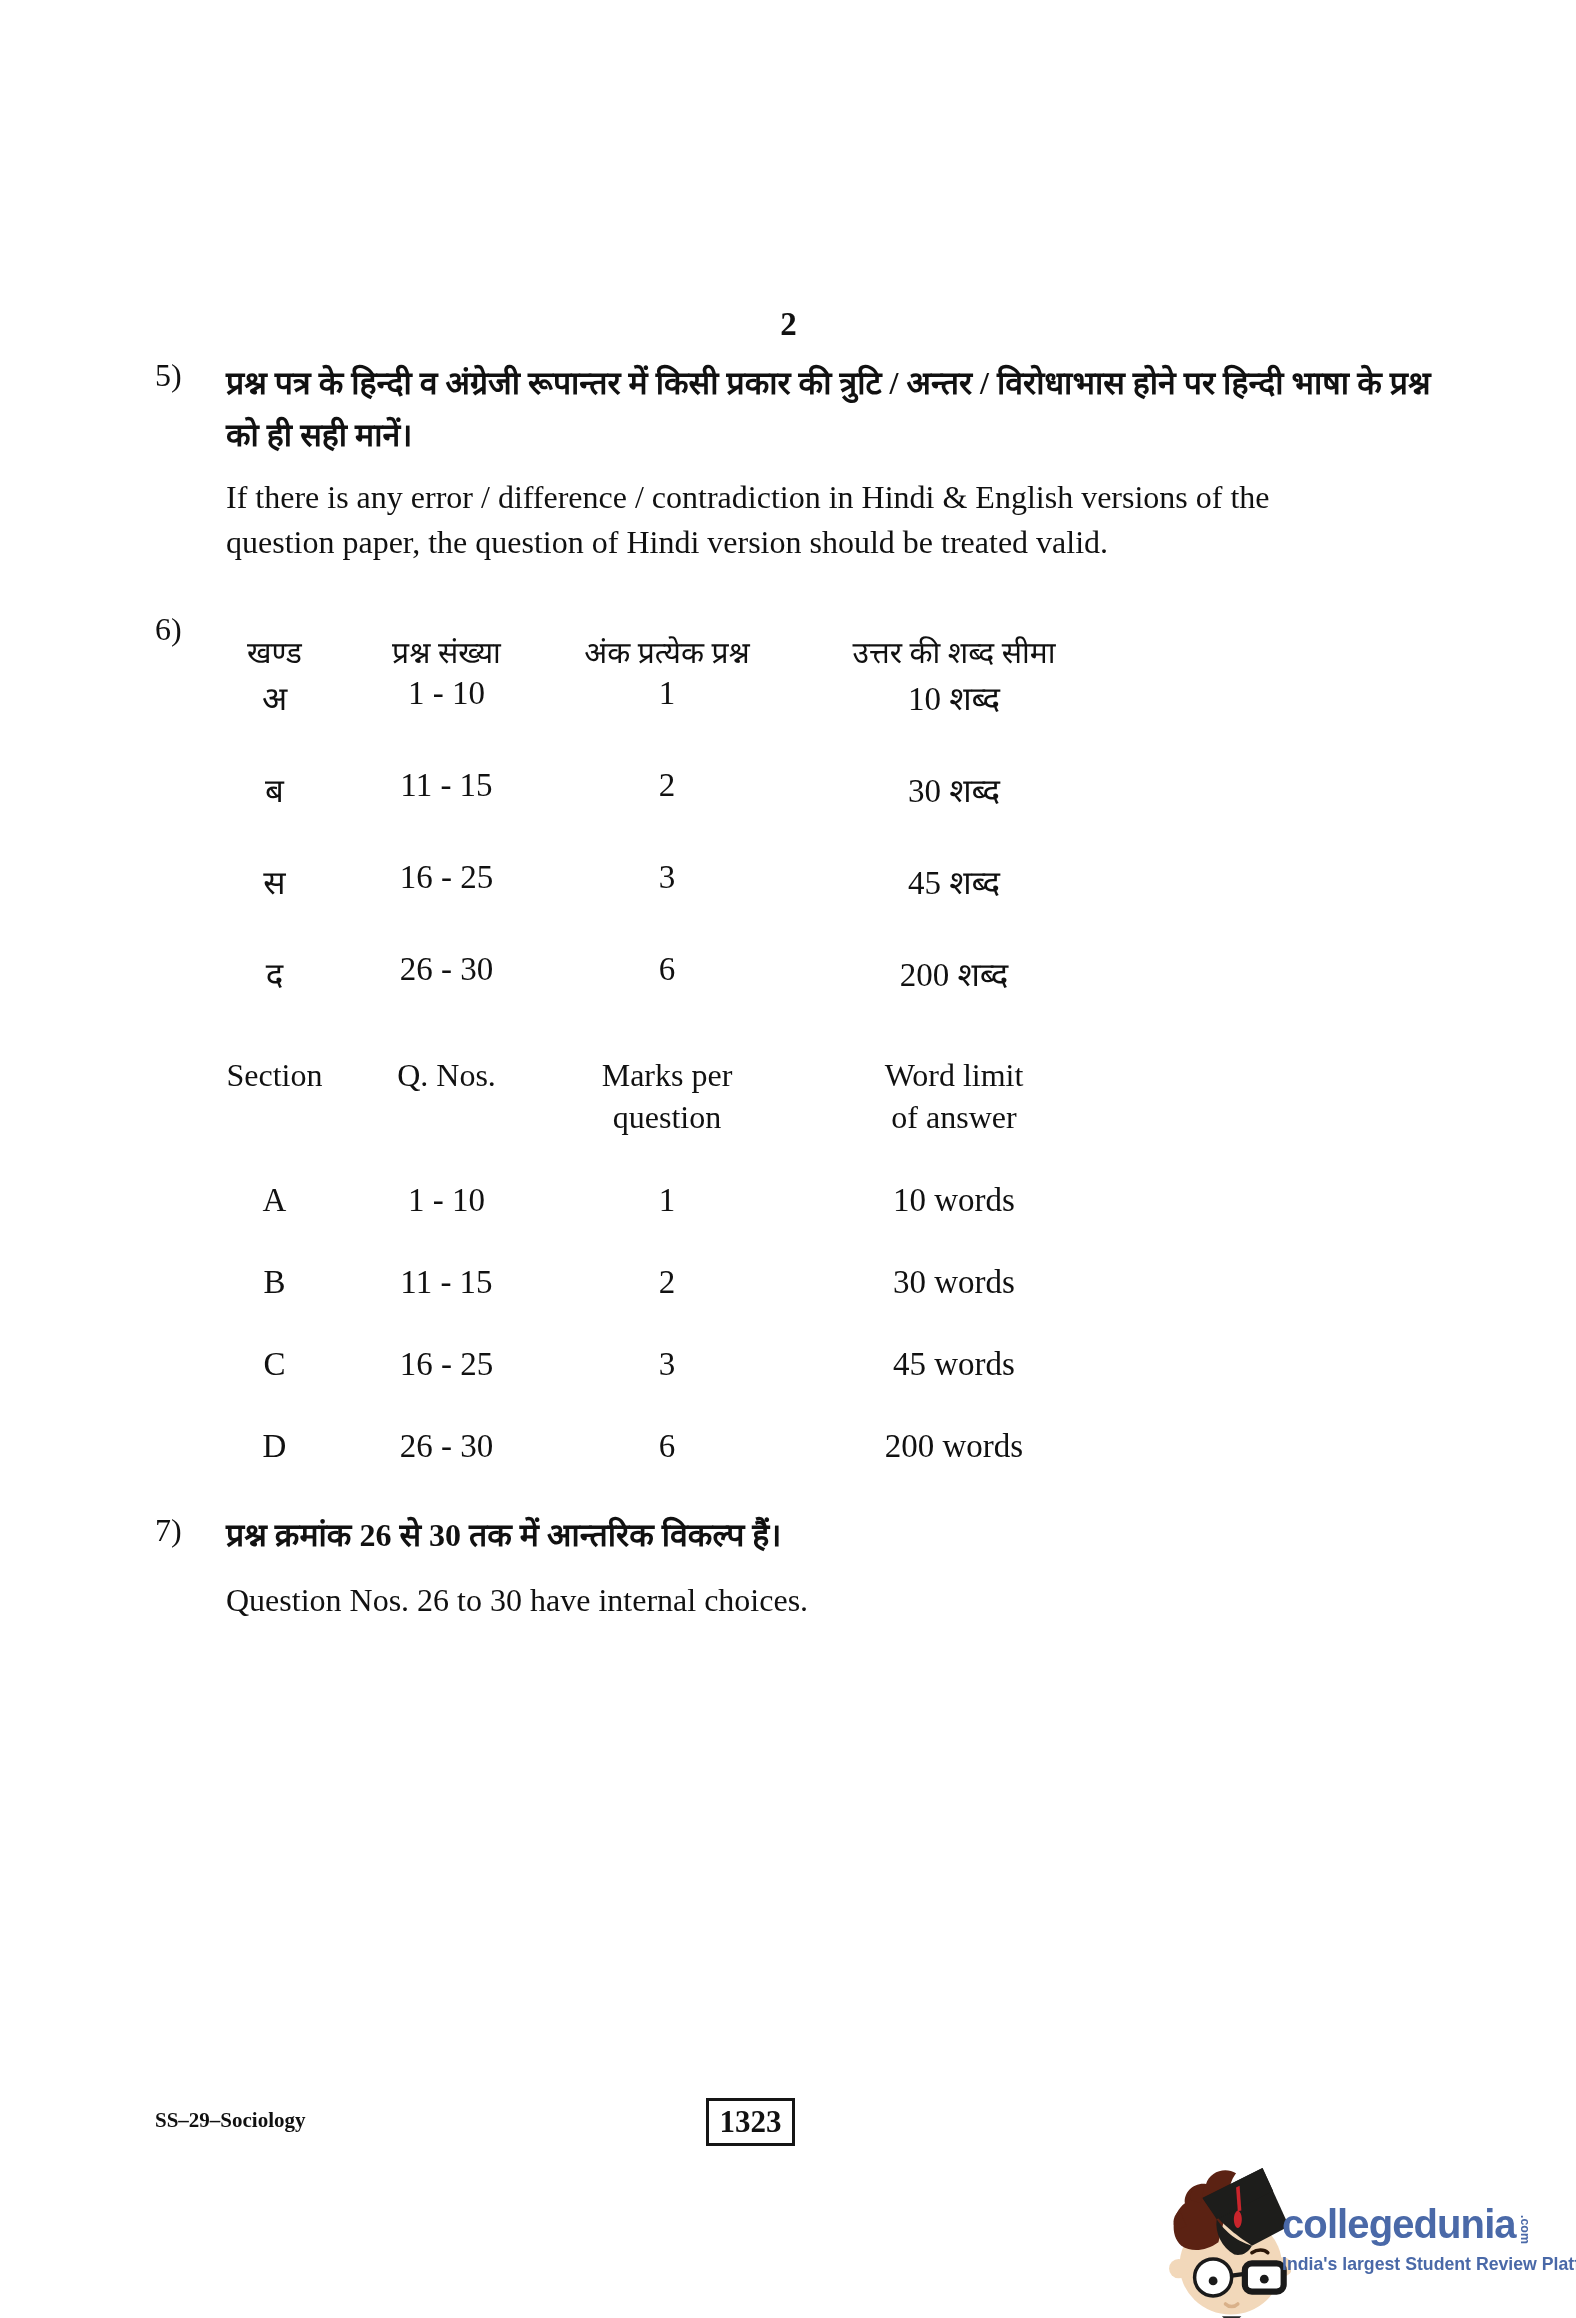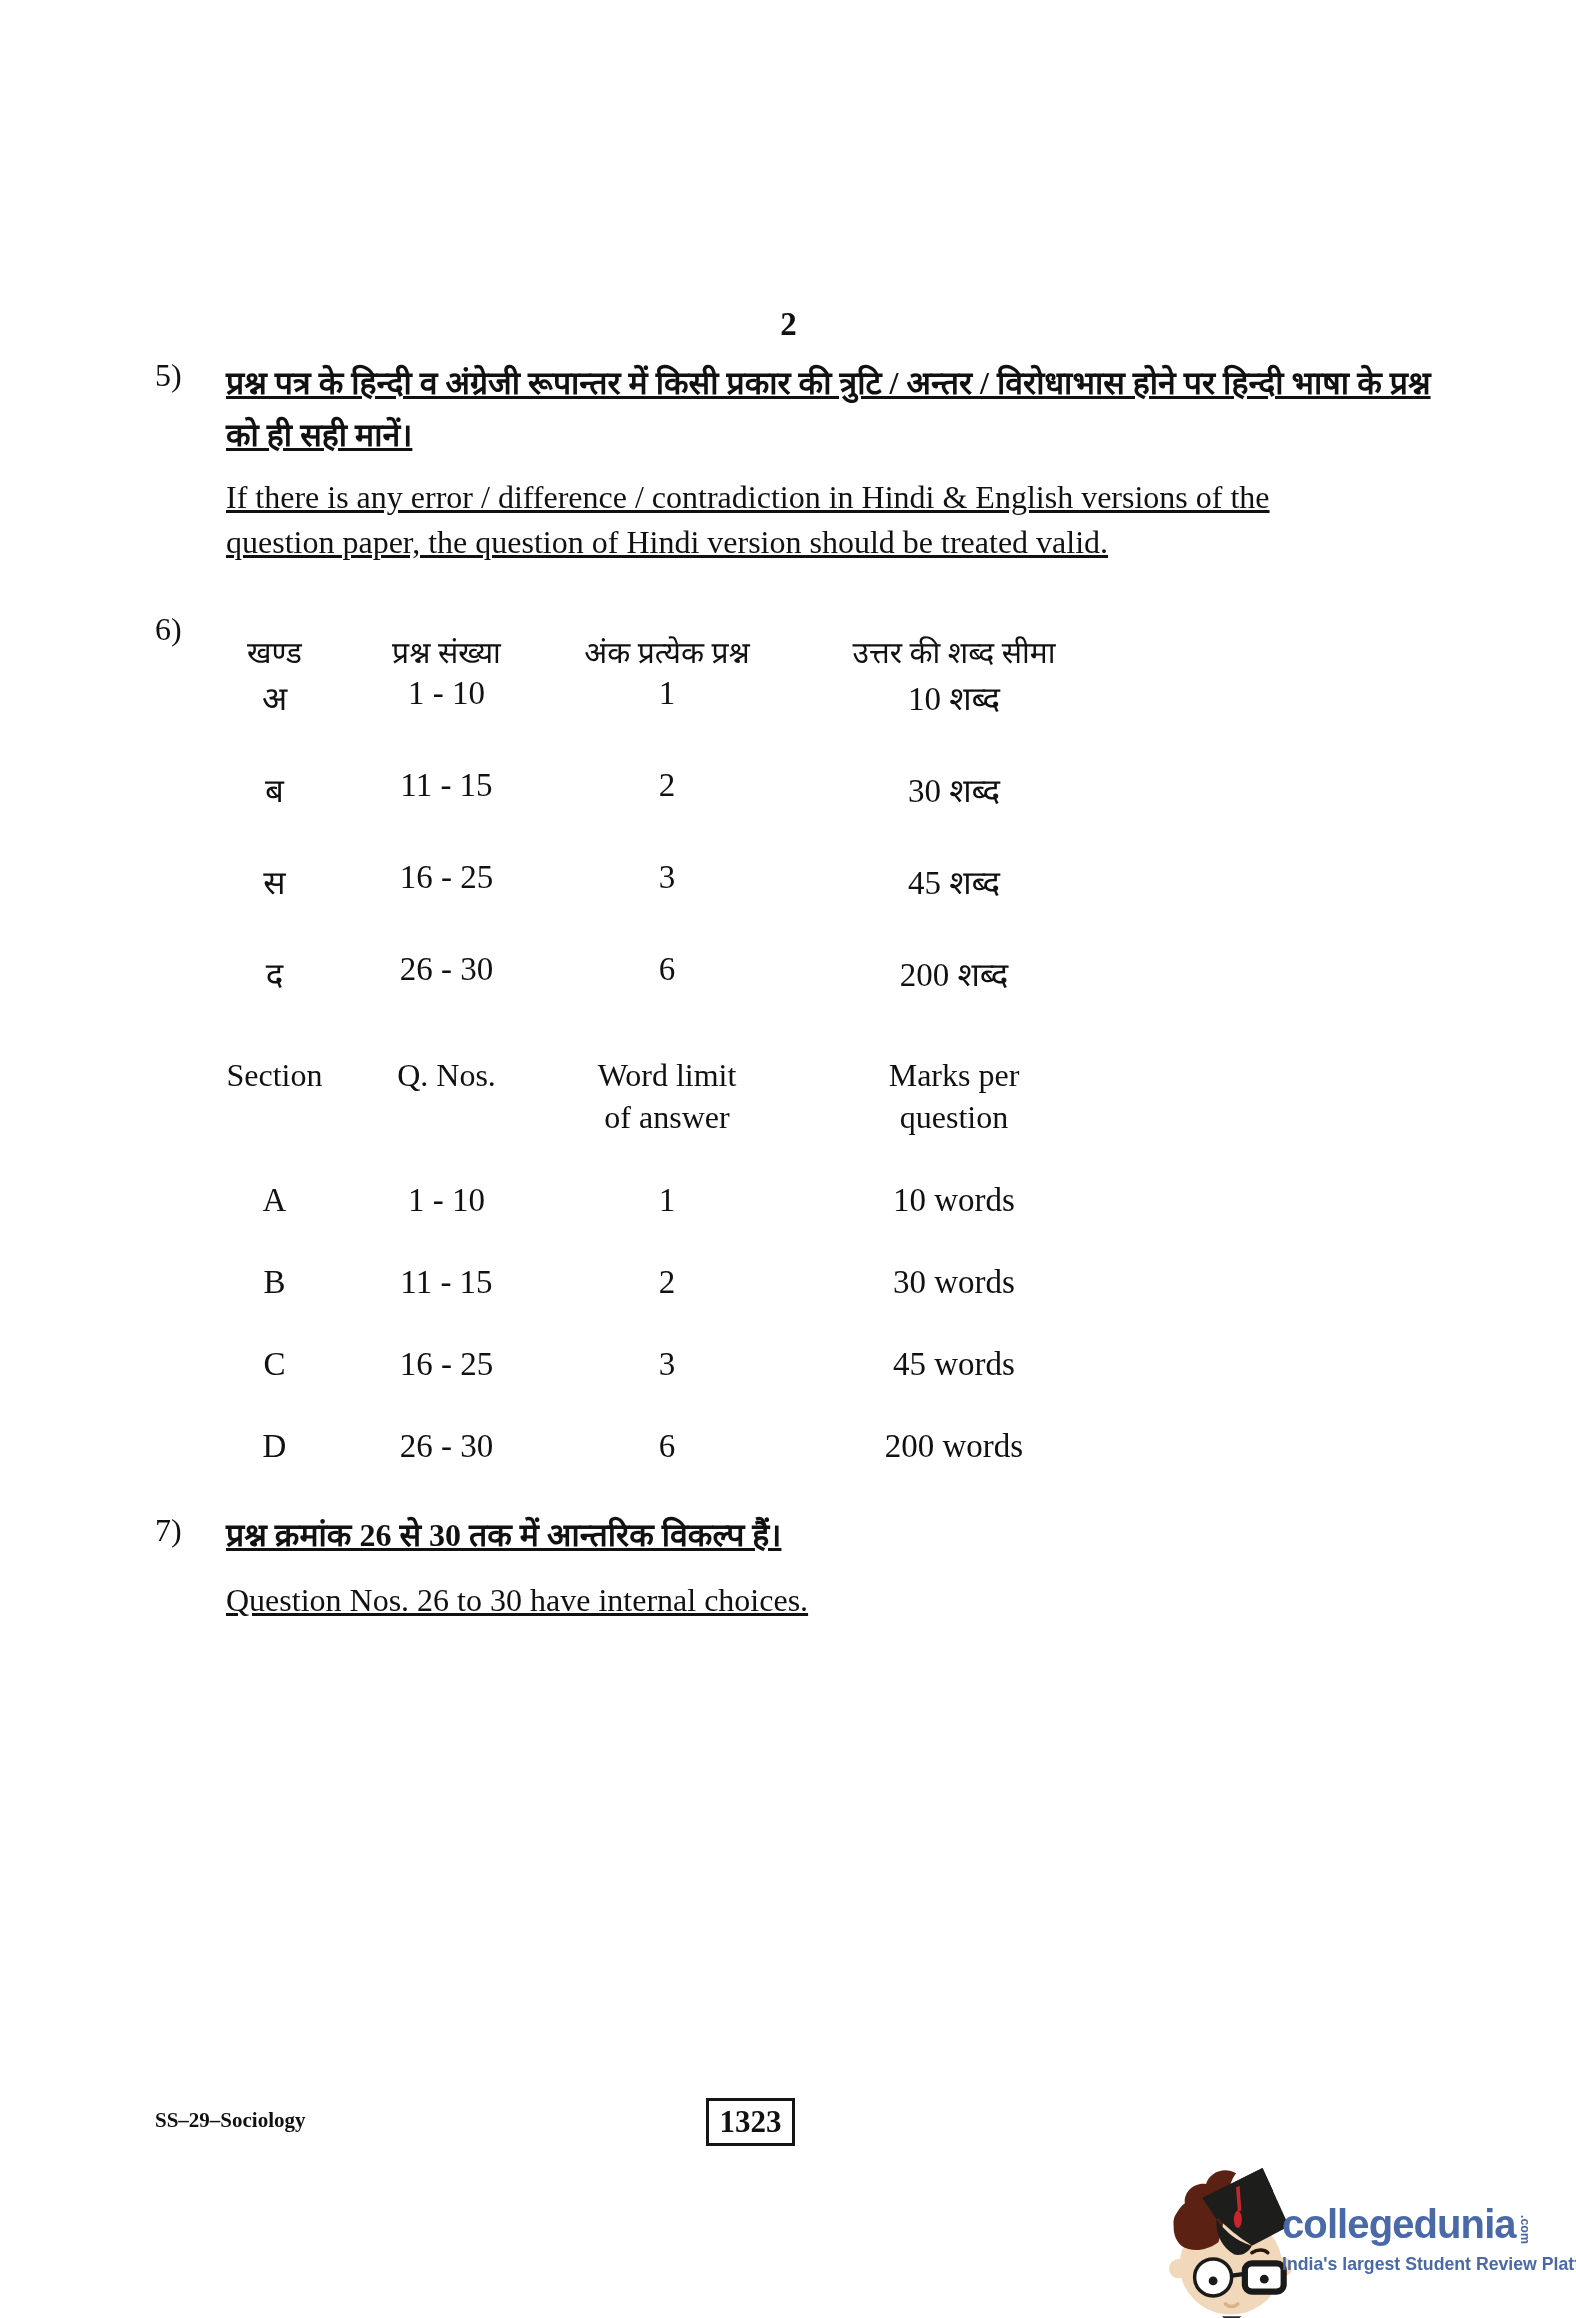--- a/index.html
+++ b/index.html
@@ -35,21 +35,20 @@
   }
   .item .item-label {
     position: absolute;
     left: 0;
     top: 0;
     font-size: 32px;
   }
   .item .item-body {
     margin-left: 71px;
     width: 1280px;
-    text-decoration: underline;
   }
   .hindi-text {
     font-size: 32px;
     font-weight: 600;
     line-height: 52px;
     white-space: pre-line;
     font-family: "Liberation Serif", "DejaVu Sans", serif;
   }
   .english-text {
     font-size: 32px;
@@ -211,24 +210,24 @@
 
       <div class="cell td">द</div>
       <div class="cell td">26 - 30</div>
       <div class="cell td">6</div>
       <div class="cell td">200 शब्द</div>
     </div>
 
     <div class="grid-table etable">
       <div class="cell th">Section</div>
       <div class="cell th">Q. Nos.</div>
+      <div class="cell th">Marks per
+question</div>
       <div class="cell th">Word limit
 of answer</div>
-      <div class="cell th">Marks per
-question</div>
 
       <div class="cell td">A</div>
       <div class="cell td">1 - 10</div>
       <div class="cell td">1</div>
       <div class="cell td">10 words</div>
 
       <div class="cell td">B</div>
       <div class="cell td">11 - 15</div>
       <div class="cell td">2</div>
       <div class="cell td">30 words</div>

